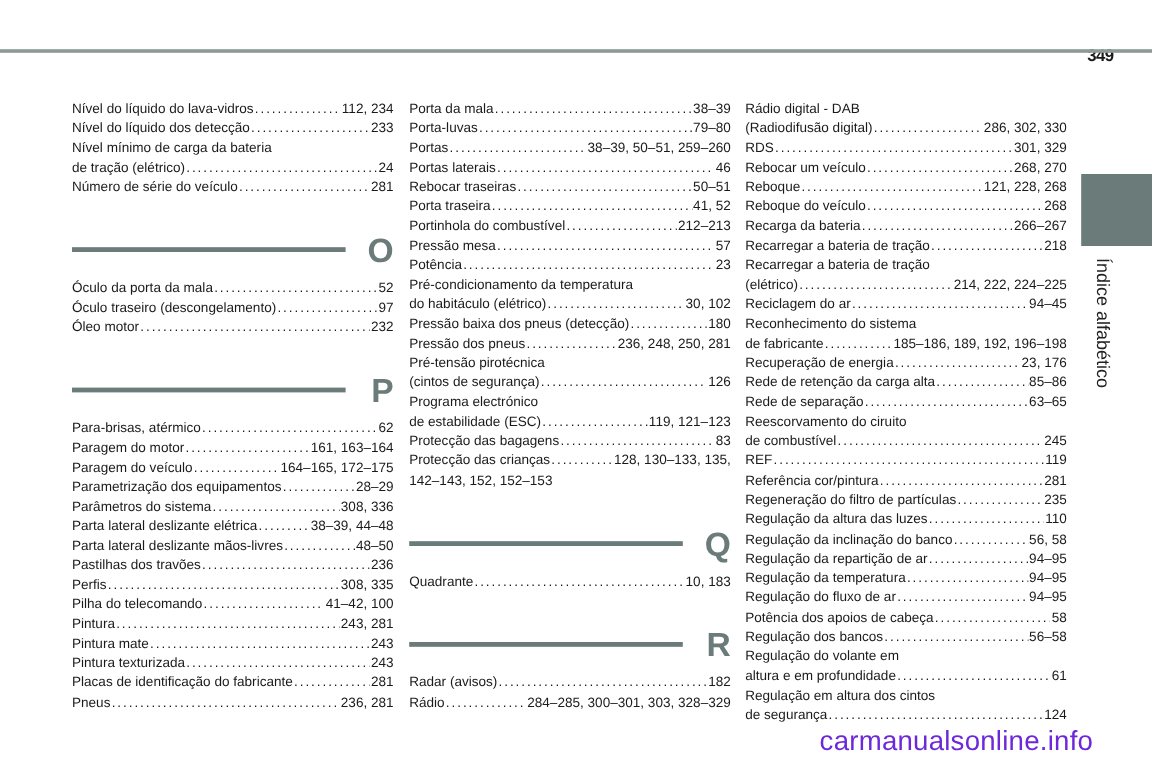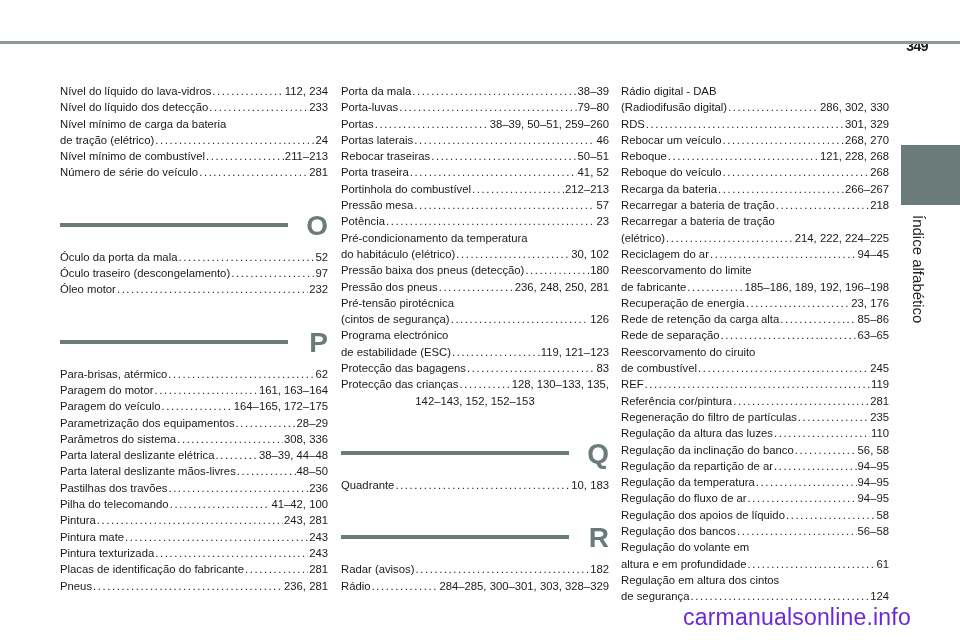--- a/index.html
+++ b/index.html
@@ -34,21 +34,21 @@
     }
     .entry .term { flex:0 0 auto; }
     .entry .dots {
       flex:1 1 auto; overflow:hidden; letter-spacing:1.6px; color:#1a1a1a;
       min-width:10px; margin:0 1px;
     }
     .entry .dots::before {
       content:"...................................................................................................................................................";
     }
     .entry .pages { flex:0 0 auto; }
-    .entry.cont { justify-content:center; }
+    .entry.cont { justify-content:flex-start; }
     .letter-block { position:relative; height:46px; }
     .letter-block .rule {
       position:absolute; left:0; top:20px; width:228px; height:4px; background:#6a7b7a;
     }
     .letter-block .letter {
       position:absolute; right:0; top:8px; font-size:28px; font-weight:bold;
       color:#6a7b7a; line-height:30px;
     }
     .gap { height:22px; }
     .watermark {
@@ -77,25 +77,20 @@
     </div>
     <div class="entry">
       <span class="term">Nível mínimo de carga da bateria</span>
     </div>
     <div class="entry">
       <span class="term">de tração (elétrico)</span>
       <span class="dots"></span>
       <span class="pages">24</span>
     </div>
     <div class="entry">
-      <span class="term">Nível mínimo de combustível</span>
-      <span class="dots"></span>
-      <span class="pages">211–213</span>
-    </div>
-    <div class="entry">
       <span class="term">Número de série do veículo</span>
       <span class="dots"></span>
       <span class="pages">281</span>
     </div>
     <div class="gap"></div>
     <div class="letter-block">
       <div class="rule"></div>
       <div class="letter">O</div>
     </div>
     <div class="entry">
@@ -152,20 +147,25 @@
       <span class="term">Parta lateral deslizante mãos-livres</span>
       <span class="dots"></span>
       <span class="pages">48–50</span>
     </div>
     <div class="entry">
       <span class="term">Pastilhas dos travões</span>
       <span class="dots"></span>
       <span class="pages">236</span>
     </div>
     <div class="entry">
+      <span class="term">Perfis</span>
+      <span class="dots"></span>
+      <span class="pages">308, 335</span>
+    </div>
+    <div class="entry">
       <span class="term">Pilha do telecomando</span>
       <span class="dots"></span>
       <span class="pages">41–42, 100</span>
     </div>
     <div class="entry">
       <span class="term">Pintura</span>
       <span class="dots"></span>
       <span class="pages">243, 281</span>
     </div>
     <div class="entry">
@@ -354,21 +354,21 @@
       <span class="term">(elétrico)</span>
       <span class="dots"></span>
       <span class="pages">214, 222, 224–225</span>
     </div>
     <div class="entry">
       <span class="term">Reciclagem do ar</span>
       <span class="dots"></span>
       <span class="pages">94–45</span>
     </div>
     <div class="entry">
-      <span class="term">Reescorvamento do limite</span>
+      <span class="term">Reconhecimento do sistema</span>
     </div>
     <div class="entry">
       <span class="term">de fabricante</span>
       <span class="dots"></span>
       <span class="pages">185–186, 189, 192, 196–198</span>
     </div>
     <div class="entry">
       <span class="term">Recuperação de energia</span>
       <span class="dots"></span>
       <span class="pages">23, 176</span>
@@ -425,21 +425,21 @@
       <span class="term">Regulação da temperatura</span>
       <span class="dots"></span>
       <span class="pages">94–95</span>
     </div>
     <div class="entry">
       <span class="term">Regulação do fluxo de ar</span>
       <span class="dots"></span>
       <span class="pages">94–95</span>
     </div>
     <div class="entry">
-      <span class="term">Regulação dos apoios de líquido</span>
+      <span class="term">Potência dos apoios de cabeça</span>
       <span class="dots"></span>
       <span class="pages">58</span>
     </div>
     <div class="entry">
       <span class="term">Regulação dos bancos</span>
       <span class="dots"></span>
       <span class="pages">56–58</span>
     </div>
     <div class="entry">
       <span class="term">Regulação do volante em</span>

